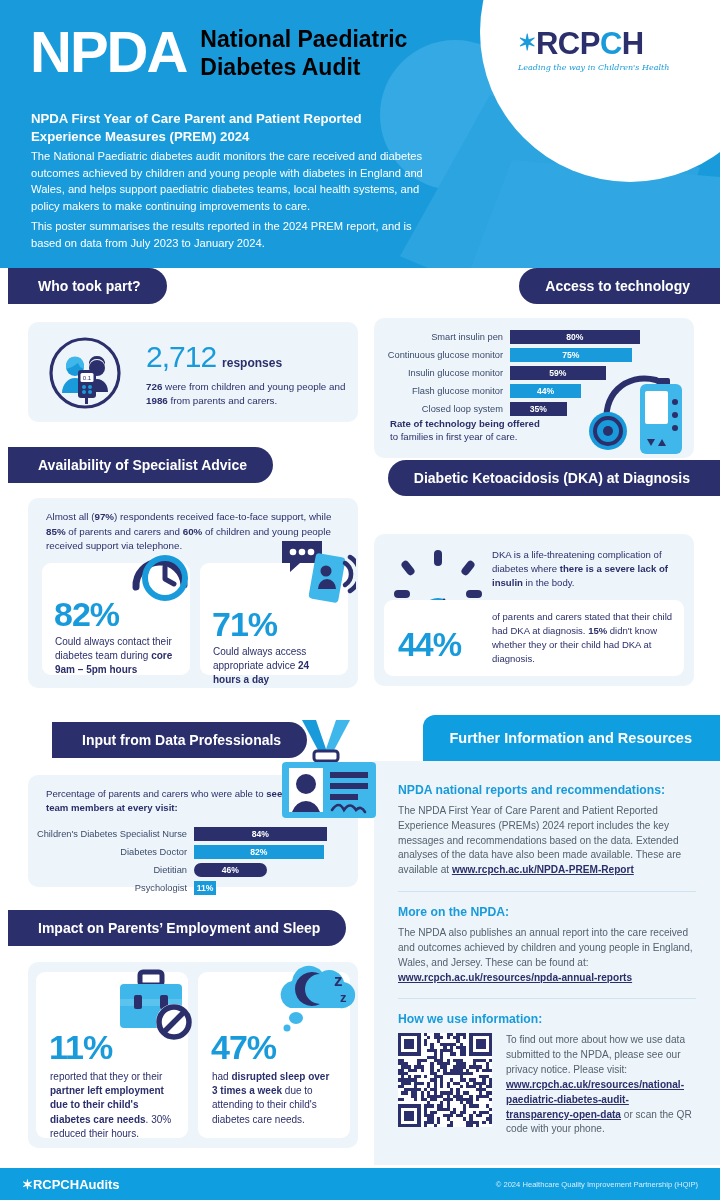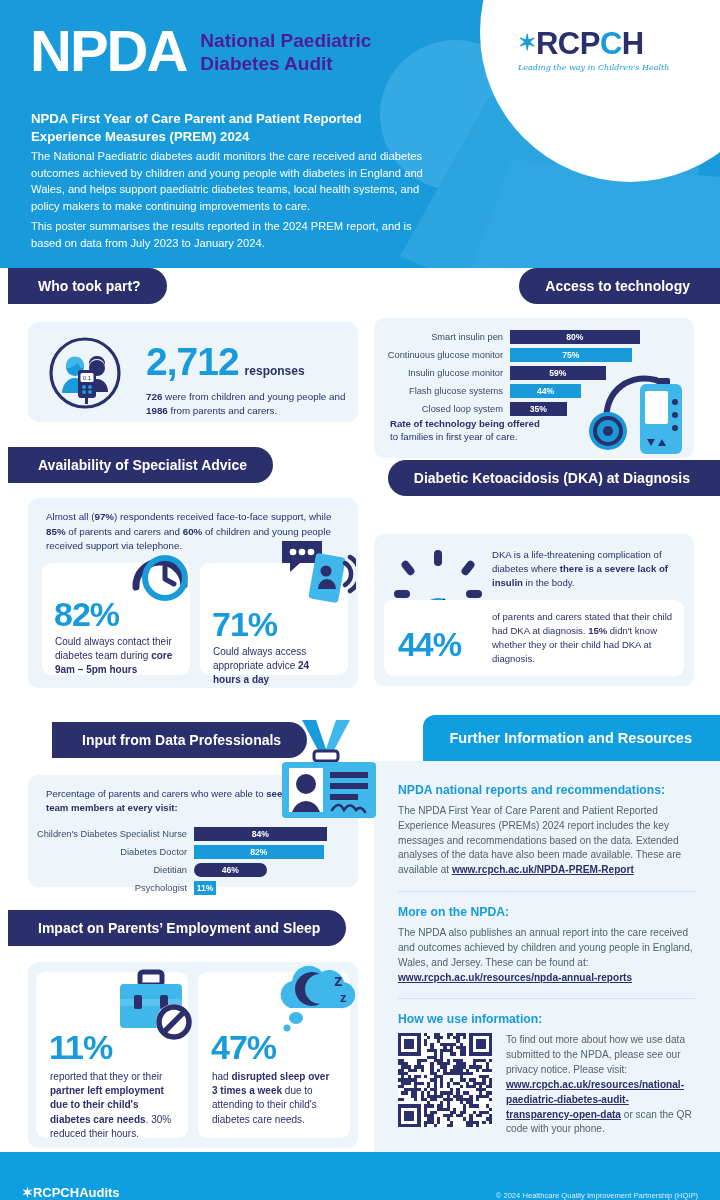--- a/index.html
+++ b/index.html
@@ -60,21 +60,21 @@
   }
   .npda-wrap {
     position: absolute; left: 30px; top: 22px;
     display: flex; align-items: center; gap: 14px;
   }
   .npda-big {
     font-size: 58px; font-weight: bold; color: #fff;
     letter-spacing: -2px; line-height: 1;
   }
   .npda-sub {
-    font-size: 19px; font-weight: bold; color: #4c1d95;
+    font-size: 23px; font-weight: bold; color: #000000;
     line-height: 1.2; padding-top: 4px;
   }
   .hdr-title {
     position: absolute; left: 31px; top: 110px; width: 400px;
     font-size: 13.2px; font-weight: bold; color: #fff; line-height: 1.35;
   }
   .hdr-para {
     position: absolute; left: 31px; width: 400px;
     font-size: 11.2px; color: #fff; line-height: 1.48;
   }
@@ -141,22 +141,22 @@
     font-size: 10.1px; color: #55606e; line-height: 1.47;
   }
   .info-p a, .lnk {
     color: #2b2f6b; font-weight: bold; text-decoration: underline;
   }
   .divider { height: 1px; background: #cfe4f1; margin: 13px 0; }
 
   
   .footer {
     position: absolute; left: 0; bottom: 0;
-    width: 720px; height: 48px; background: #0f9ee0;
-    display: flex; align-items: flex-end; justify-content: space-between;
+    width: 720px; height: 32px; background: #0f9ee0;
+    display: flex; align-items: center; justify-content: space-between;
     padding: 0 22px;
   }
   .footer-brand { color: #fff; font-size: 13px; font-weight: bold; }
   .footer-copy { color: #d8eefb; font-size: 7.6px; }
 
   
   .qr { width: 94px; height: 94px; display: block; }
 </style>
 </head>
 <body>
@@ -201,21 +201,21 @@
     <rect x="32.5" y="37" width="13" height="9" rx="1.5" fill="#fff"></rect>
     <text x="39" y="44" font-size="6" fill="#2b2f6b" text-anchor="middle" font-family="Liberation Sans, sans-serif">0.1</text>
     <circle cx="36" cy="51" r="2" fill="#199bdb"></circle>
       <circle cx="42" cy="51" r="2" fill="#199bdb"></circle>
     <circle cx="36" cy="56" r="2" fill="#199bdb"></circle>
       <circle cx="42" cy="56" r="2" fill="#199bdb"></circle>
     <rect x="37" y="62" width="3" height="6" fill="#2b2f6b"></rect>
   </svg>
   <div style="position:absolute;left:118px;top:18px;">
     <div style="display:flex;align-items:baseline;gap:6px;">
-      <span style="font-size:39px;font-weight:bold;color:#199bdb;letter-spacing:-1px;">2,712</span>
+      <span style="font-size:30px;font-weight:normal;color:#199bdb;letter-spacing:-1px;">2,712</span>
       <span style="font-size:12px;font-weight:bold;color:#2b2f6b;">responses</span>
     </div>
     <div style="font-size:9.8px;color:#2b2f6b;line-height:1.45;margin-top:6px;width:205px;">
       <b>726</b><span> were from children and young people and </span><b>1986</b><span> from parents and carers.</span>
     </div>
   </div>
 </div>
 
 <div class="pill pill-right" style="top:268px;">
   <span>Access to technology</span>
@@ -242,21 +242,21 @@
       </div>
       <div class="barrow">
         <div class="barlabel" style="width: 128px;">Continuous glucose monitor</div>
         <div class="bar" style="width: 121.5px; background: rgb(25, 155, 219);">75%</div>
       </div>
       <div class="barrow">
         <div class="barlabel" style="width: 128px;">Insulin glucose monitor</div>
         <div class="bar" style="width: 95.58px; background: rgb(43, 47, 107);">59%</div>
       </div>
       <div class="barrow">
-        <div class="barlabel" style="width: 128px;">Flash glucose systems</div>
+        <div class="barlabel" style="width: 128px;">Flash glucose monitor</div>
         <div class="bar" style="width: 71.28px; background: rgb(25, 155, 219);">44%</div>
       </div>
       <div class="barrow">
         <div class="barlabel" style="width: 128px;">Closed loop system</div>
         <div class="bar" style="width: 56.7px; background: rgb(43, 47, 107);">35%</div>
       </div>
     </div>
   <div style="position:absolute;left:16px;bottom:14px;font-size:9.6px;line-height:1.42;width:190px;">
     <b>Rate of technology being offered</b><br>
     <span>to families in first year of care.</span>

